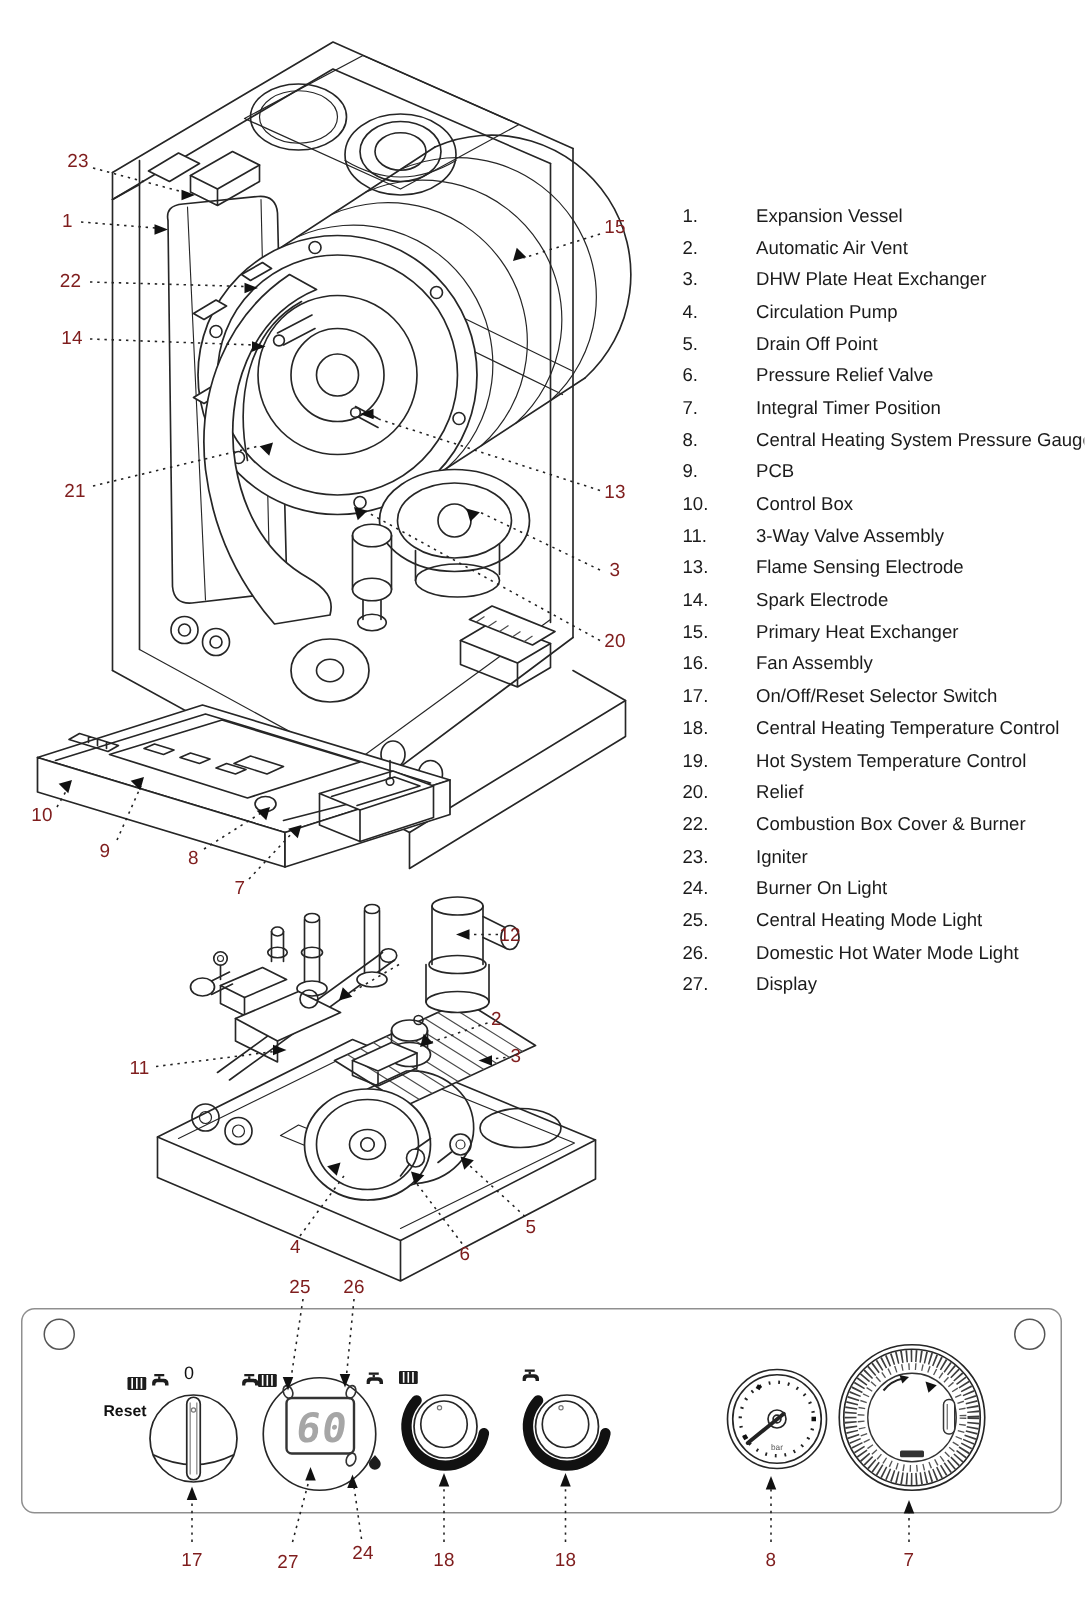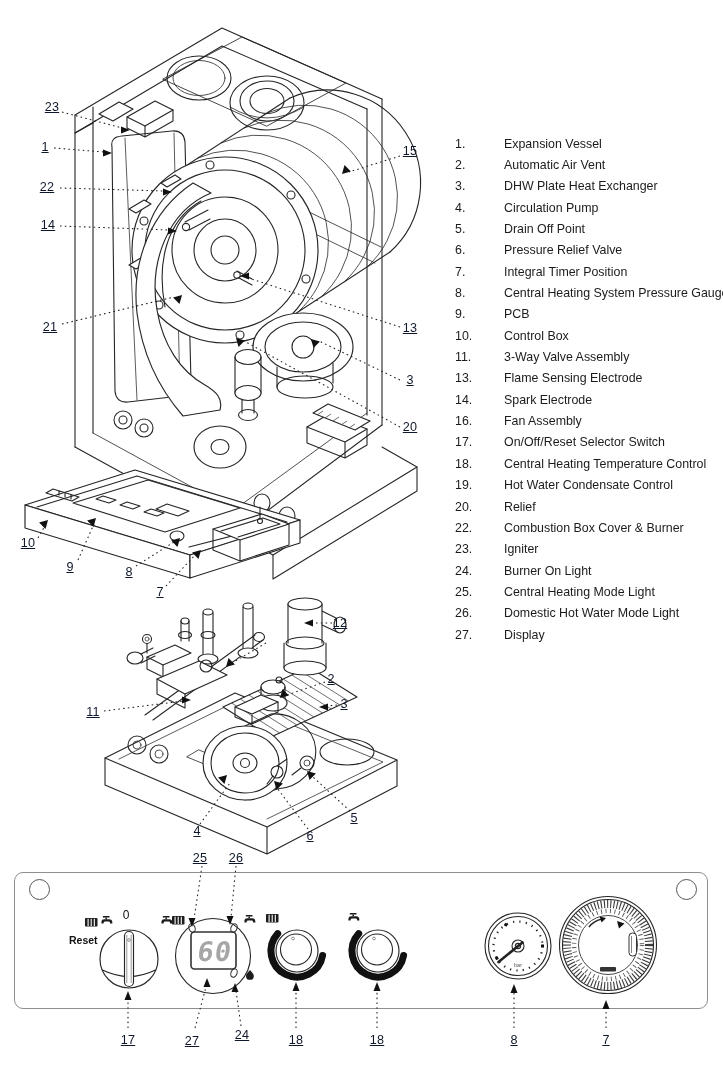--- a/index.html
+++ b/index.html
@@ -12,21 +12,21 @@
   .ht{stroke:#4a4a4a;stroke-width:0.8;fill:none;}
   .ldr{fill:none;stroke:#222;stroke-width:1.05;stroke-dasharray:1.6 3.2;}
   .ah{fill:#111;stroke:none;}
   .parts{position:absolute;left:455px;top:133px;width:268px;z-index:2;}
   .prow{display:flex;height:21.35px;align-items:center;font-size:12.4px;}
   .pnum{width:49px;flex:none;}
   .pname{flex:1;white-space:nowrap;}
   .panel{position:absolute;left:14px;top:872px;width:694px;height:137px;border:1.3px solid #8f8f8f;border-radius:9px;background:#fff;z-index:2;box-sizing:border-box;}
   .screw{position:absolute;width:19px;height:19px;border:1.2px solid #555;border-radius:50%;background:#fff;}
   .panel svg{position:absolute;}
-  .co{position:absolute;transform:translate(-50%,-50%);font-size:12.6px;color:#0f172a;z-index:6;letter-spacing:0.2px;text-decoration:underline;}
+  .co{position:absolute;transform:translate(-50%,-50%);font-size:12.6px;color:#7f1d1d;z-index:6;letter-spacing:0.2px;}
   .seg{font-family:"DejaVu Sans Mono",monospace;font-weight:bold;fill:#a6a6a6;letter-spacing:1px;}
   .tinytxt{font-size:5.5px;fill:#555;font-family:"Liberation Sans",sans-serif;}
   .rst{font-size:10.5px;font-weight:bold;fill:#111;font-family:"Liberation Sans",sans-serif;}
   .zero{font-size:12px;fill:#111;font-family:"Liberation Sans",sans-serif;}
 </style>
 </head>
 <body>
 
 <div class="page">
 
@@ -276,34 +276,38 @@
       </div>
     <div class="prow">
         <span class="pnum">13.</span>
         <span class="pname">Flame Sensing Electrode</span>
       </div>
     <div class="prow">
         <span class="pnum">14.</span>
         <span class="pname">Spark Electrode</span>
       </div>
     <div class="prow">
+        <span class="pnum">15.</span>
+        <span class="pname">Primary Heat Exchanger</span>
+      </div>
+    <div class="prow">
         <span class="pnum">16.</span>
         <span class="pname">Fan Assembly</span>
       </div>
     <div class="prow">
         <span class="pnum">17.</span>
         <span class="pname">On/Off/Reset Selector Switch</span>
       </div>
     <div class="prow">
         <span class="pnum">18.</span>
         <span class="pname">Central Heating Temperature Control</span>
       </div>
     <div class="prow">
         <span class="pnum">19.</span>
-        <span class="pname">Hot Water Condensate Control</span>
+        <span class="pname">Hot System Temperature Control</span>
       </div>
     <div class="prow">
         <span class="pnum">20.</span>
         <span class="pname">Relief</span>
       </div>
     <div class="prow">
         <span class="pnum">22.</span>
         <span class="pname">Combustion Box Cover &amp; Burner</span>
       </div>
     <div class="prow">

